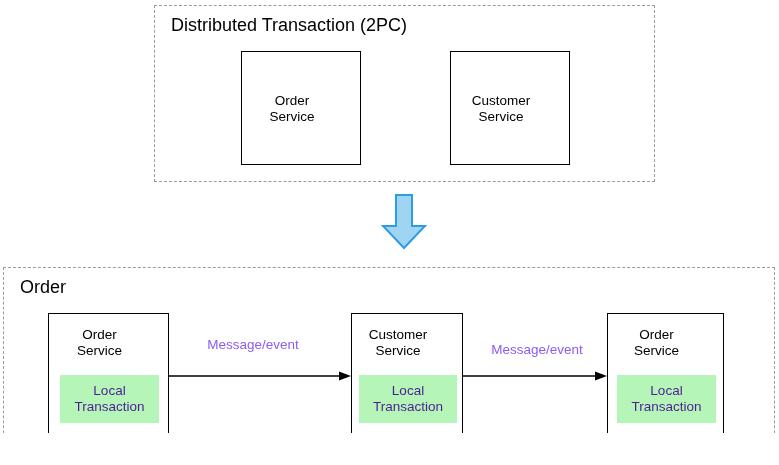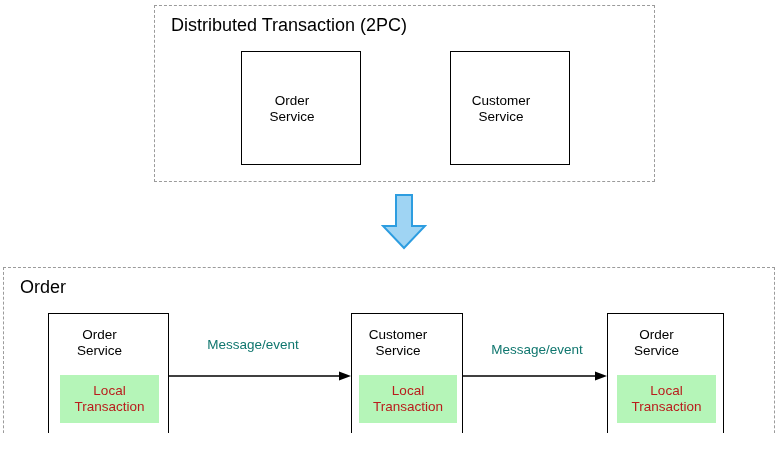--- a/index.html
+++ b/index.html
@@ -59,39 +59,39 @@
     box-sizing: border-box;
     display: flex;
     align-items: center;
     justify-content: center;
   }
   .local-chip span {
     display: block;
     text-align: center;
     font-size: 13.5px;
     line-height: 16px;
-    color: #b91c1c;
+    color: #4c1d95;
     white-space: pre-line;
   }
 
   
   .msg-arrow {
     position: absolute;
     height: 14px;
   }
   .msg-arrow svg {
     display: block;
     overflow: visible;
   }
   .msg-label {
     position: absolute;
     text-align: center;
     font-size: 13.5px;
     line-height: 16px;
-    color: #0f766e;
+    color: #8b5cf6;
     white-space: nowrap;
   }
 
   
   .blue-arrow {
     position: absolute;
   }
   .blue-arrow svg { display: block; }
 </style>
 </head>

